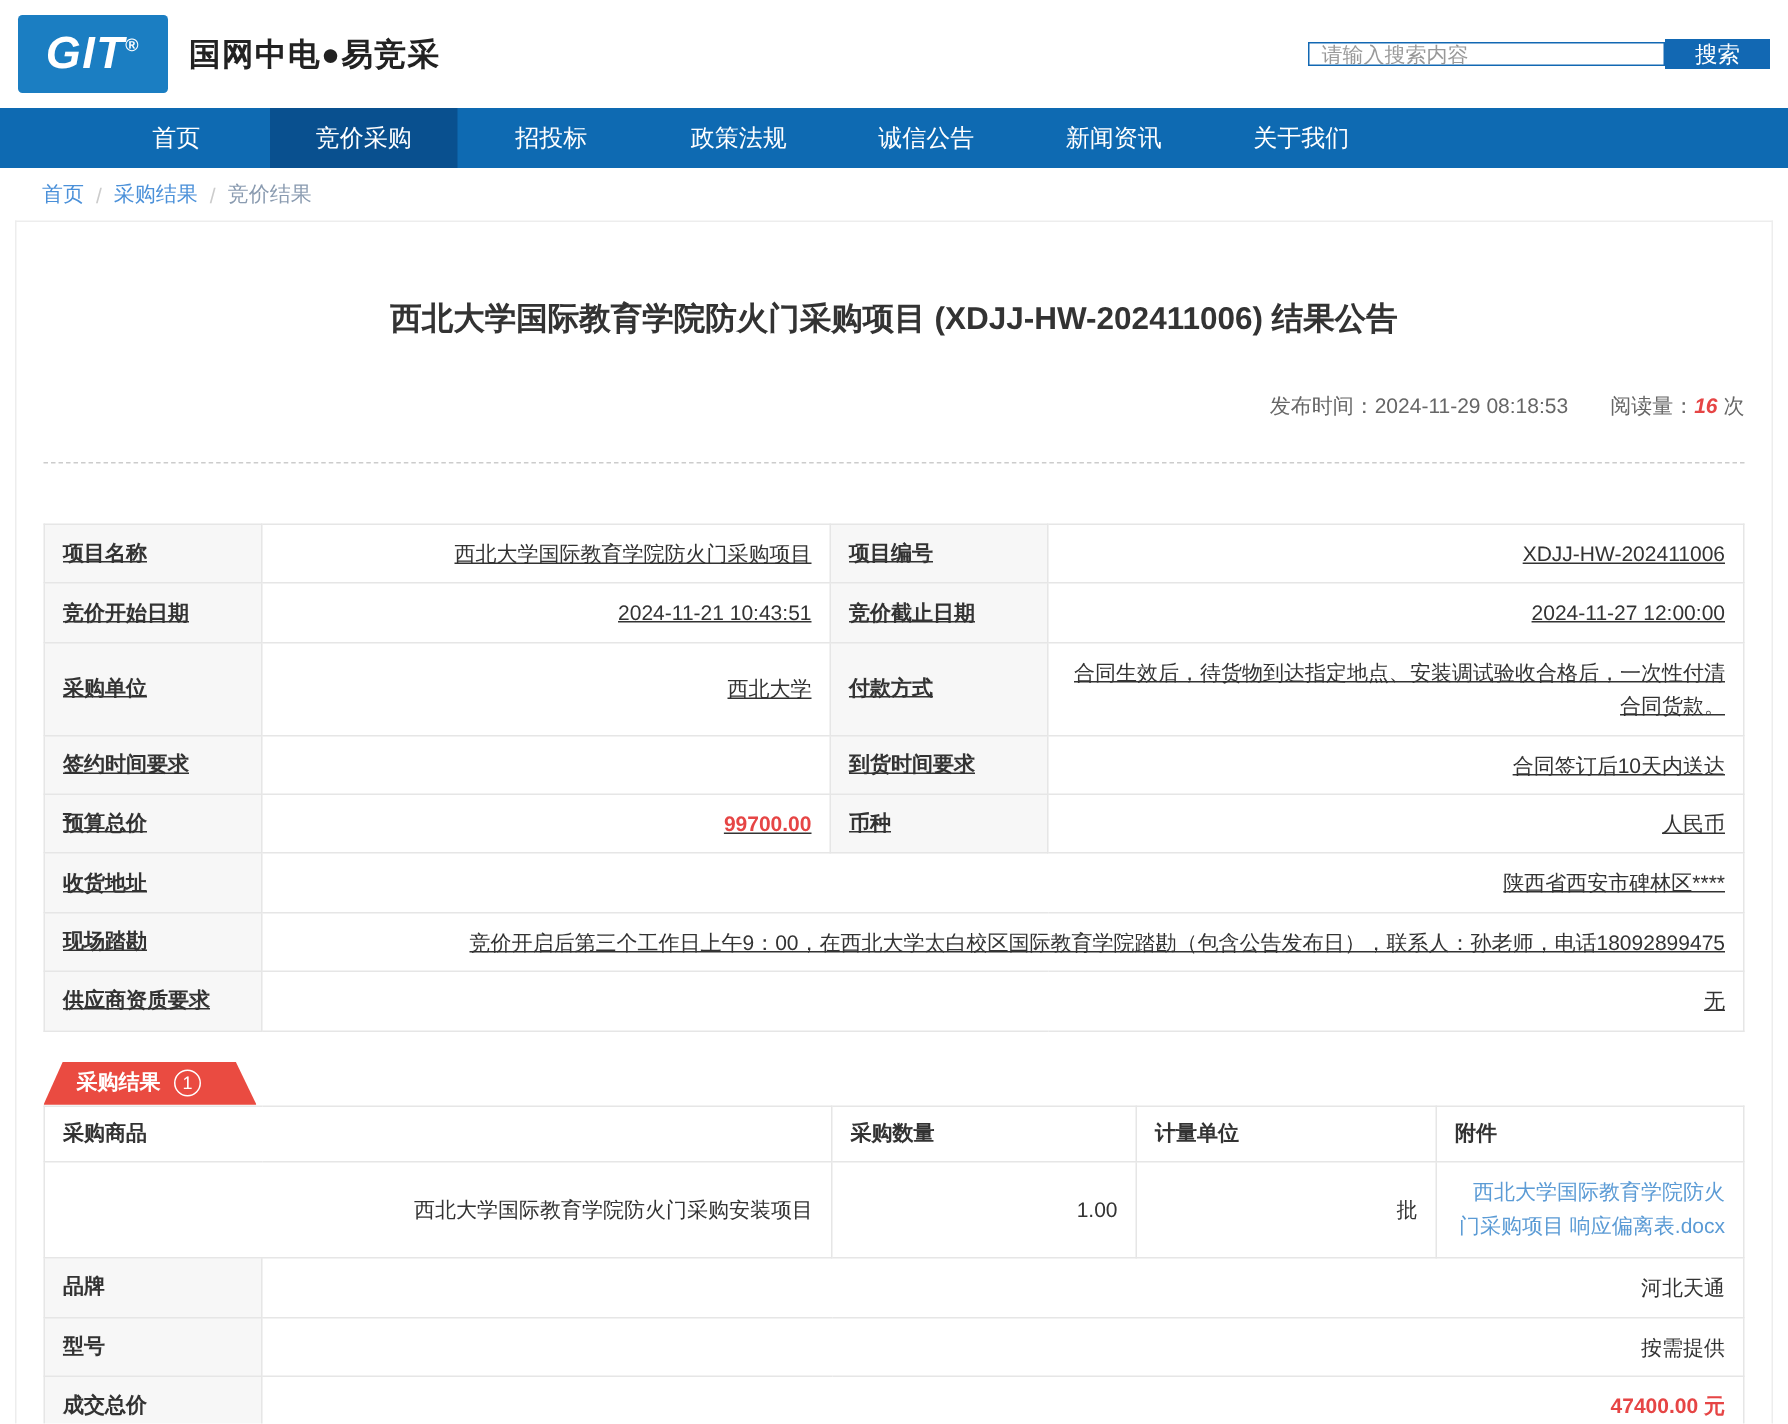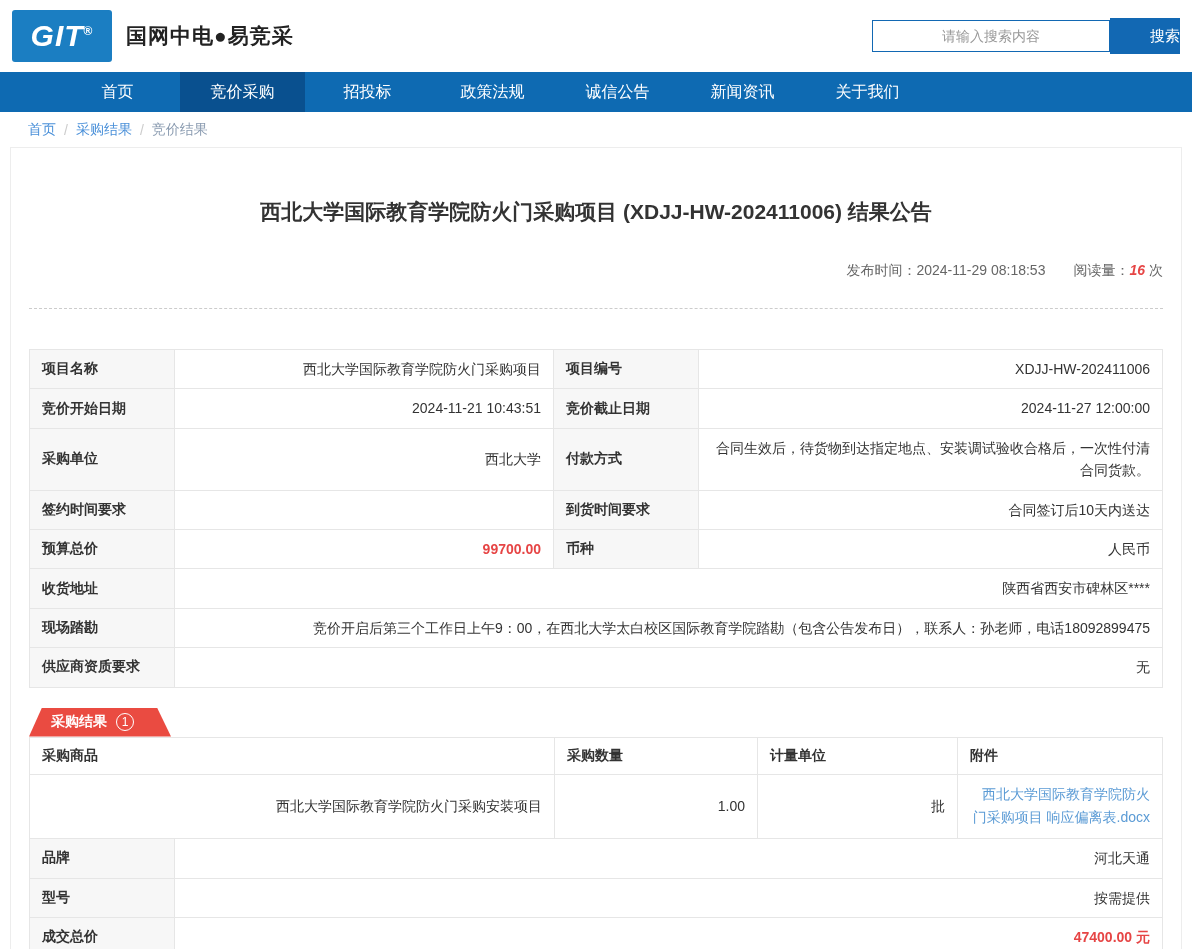--- a/index.html
+++ b/index.html
@@ -7,23 +7,23 @@
   body { width:1192px; height:949px; overflow:hidden; }
 
   
   .top-header { height:72px; display:flex; align-items:center; padding:0 12px; background:#fff; }
   .logo-box { width:100px; height:52px; background:#1b7ec2; border-radius:3px; display:flex; align-items:center; justify-content:center; }
   .logo-text { color:#ffffff; font-size:30px; font-weight:bold; font-style:italic; letter-spacing:1px; }
   .logo-text sup { font-size:12px; font-style:normal; vertical-align:super; }
   .site-name { font-size:21px; font-weight:bold; color:#222; margin-left:14px; letter-spacing:1px; }
   .header-spacer { flex:1; }
   .search-wrap { display:flex; align-items:center; }
-  .search-input { width:238px; height:32px; border:1px solid #1268b3; padding:0 8px; font-size:14px; color:#333; outline:none;text-align:center; }
+  .search-input { width:238px; height:16px; border:1px solid #1268b3; padding:0 8px; font-size:14px; color:#333; outline:none; }
   .search-input::placeholder { color:#999; }
-  .search-btn { width:70px; height:36px; background:#1268b3; color:#fff; border:none; font-size:15px; cursor:pointer;text-align:right; }
+  .search-btn { width:70px; height:20px; background:#1268b3; color:#fff; border:none; font-size:15px; cursor:pointer; }
 
   
   .nav-bar { height:40px; background:#0e6ab2; display:flex; padding-left:55px; }
   .nav-item { width:125px; height:40px; display:flex; align-items:center; justify-content:center; color:#fff; font-size:16px; cursor:pointer; }
   .nav-item.active { background:#09508f; }
 
   
   .breadcrumb { padding:9px 28px 8px; font-size:14px; display:flex; align-items:center; gap:8px; }
   .crumb-link { color:#4a90d9; text-decoration:none; cursor:pointer; }
   .crumb-sep { color:#ccc; }
@@ -32,21 +32,21 @@
   
   .card { margin:0 10px; border:1px solid #ededed; border-bottom:none; background:#fff; padding:0 18px; min-height:800px; }
   .article-title { text-align:center; font-size:21px; font-weight:bold; color:#333; padding-top:50px; }
   .article-meta { text-align:right; font-size:14px; color:#666; margin-top:36px; }
   .article-meta .views-count { color:#e64545; font-style:italic; font-weight:bold; margin-right:4px; }
   .meta-gap { display:inline-block; width:28px; }
   .dashed-sep { border-bottom:1px dashed #ccc; margin-top:28px; }
 
   
   table { width:100%; border-collapse:collapse; font-size:14px; }
-  .info-table { margin-top:40px; }
+  .info-table { margin-top:40px;text-decoration:underline; }
   td, th { border:1px solid #e6e6e6; padding:8px 12px; vertical-align:middle; text-align:left; }
   .label-cell { background:#f7f7f7; font-weight:bold; width:145px; color:#333; }
   .value-cell { background:#fff; color:#333; line-height:1.6;text-align:right; }
   .red-val { color:#e64545; font-weight:bold; }
 
   
   .result-badge { margin-top:20px; width:142px; height:29px; background:#ea4b41;
     clip-path:polygon(13px 0, calc(100% - 14px) 0, 100% 100%, 0 100%);
     display:flex; align-items:center; padding-left:22px; gap:9px; color:#fff; }
   .badge-label { font-size:14px; font-weight:bold; }

